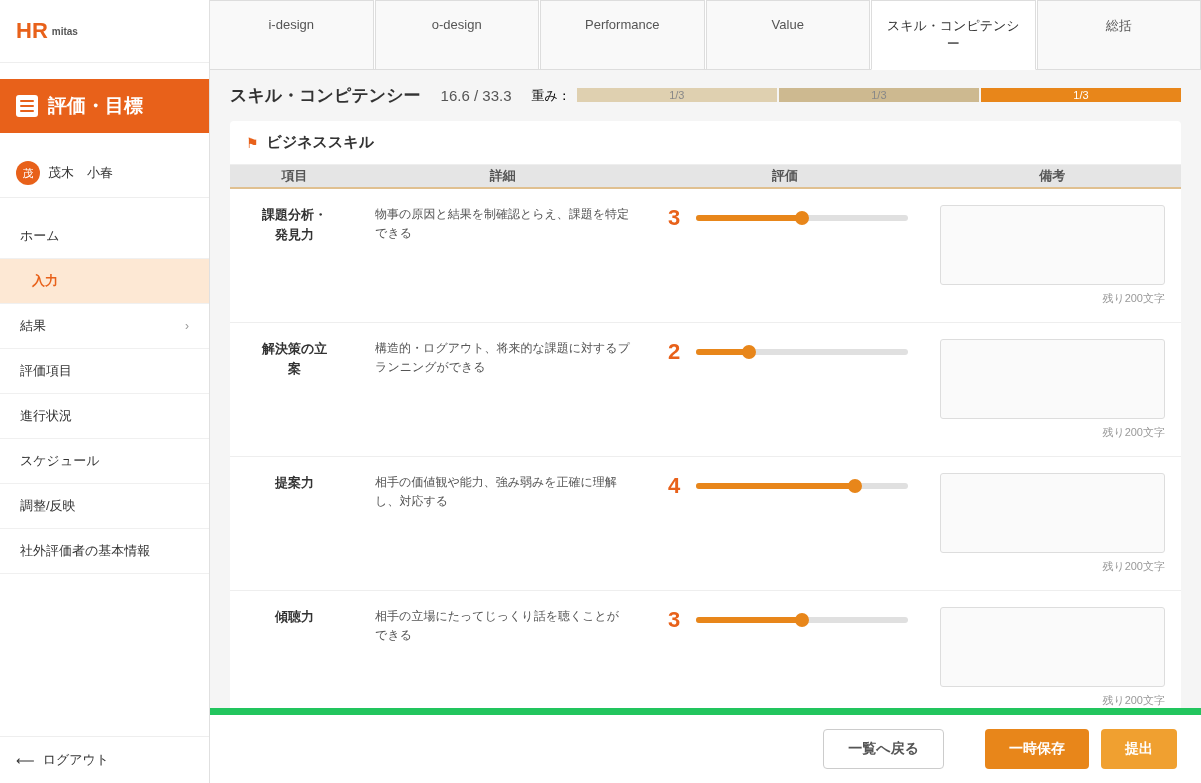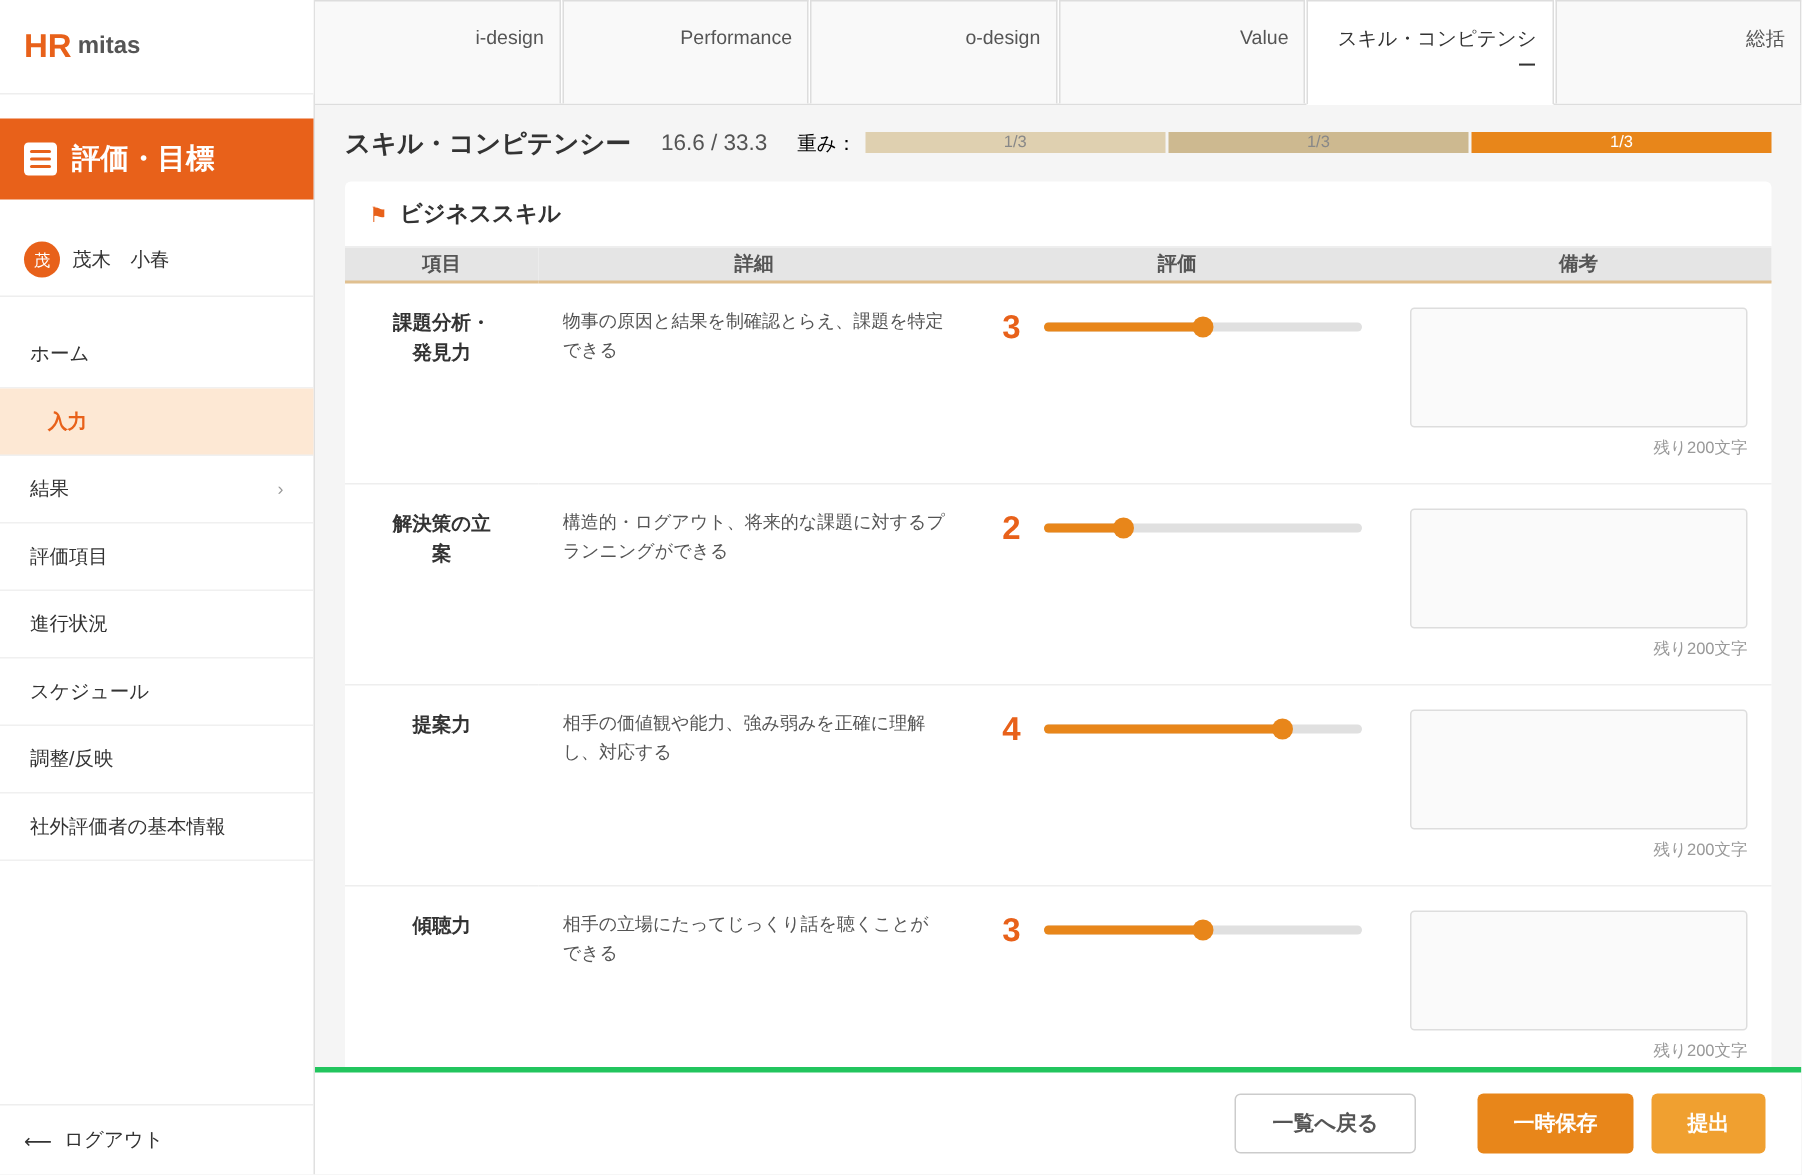--- a/index.html
+++ b/index.html
@@ -2,42 +2,42 @@
 <html><head>
   <meta charset="utf-8">
   <style>
     * { box-sizing: border-box; margin: 0; padding: 0; }
     body { font-family: 'Meiryo', 'Hiragino Sans', sans-serif; font-size: 13px; background: #f5f5f5; display: flex; height: 783px; overflow: hidden; }
 
     
     .sidebar { width: 210px; min-width: 210px; background: #fff; display: flex; flex-direction: column; border-right: 1px solid #e0e0e0; gap: 16px; }
     .sidebar-logo { background: #fff; padding: 18px 16px; display: flex; align-items: center; gap: 4px; border-bottom: 1px solid #eee; }
     .logo-hr { color: #e8611a; font-size: 22px; font-weight: bold; }
-    .logo-mitas { color: #555; font-size: 16px; font-weight: bold; }
+    .logo-mitas { color: #555; font-size: 10px; font-weight: bold; }
 
     .sidebar-menu-header { background: #e8611a; color: #fff; padding: 14px 16px; display: flex; align-items: center; gap: 10px; font-size: 19px; font-weight: bold; }
     .sidebar-menu-icon { width: 22px; height: 22px; background: #fff; border-radius: 3px; display: flex; align-items: center; justify-content: center; }
     .sidebar-menu-icon svg { width: 16px; height: 16px; }
 
     .sidebar-user { padding: 12px 16px; display: flex; align-items: center; gap: 8px; border-bottom: 1px solid #eee; color: #333; font-size: 13px; }
     .user-avatar { width: 24px; height: 24px; background: #e8611a; border-radius: 50%; display: flex; align-items: center; justify-content: center; color: #fff; font-size: 11px; }
 
     .sidebar-nav { flex: 1; }
     .sidebar-nav-item { padding: 13px 20px; color: #333; cursor: pointer; border-bottom: 1px solid #f0f0f0; font-size: 13px; display: flex; align-items: center; justify-content: space-between; }
     .sidebar-nav-item.active { background: #fde8d4; color: #e8611a; font-weight: bold; padding-left: 32px; }
     .chevron { color: #999; font-size: 12px; }
 
     .sidebar-footer { padding: 14px 16px; border-top: 1px solid #eee; color: #333; cursor: pointer; display: flex; align-items: center; gap: 8px; font-size: 13px; }
 
     
     .main { flex: 1; display: flex; flex-direction: column; overflow: hidden; background: #f5f5f5; }
 
     
     .tabs { display: flex; background: #fff; border-bottom: 1px solid #ddd; }
-    .tab { flex: 1; padding: 16px 10px; text-align: right; cursor: pointer; font-size: 13px; color: #555; border: 1px solid #ddd; border-bottom: none; background: #f9f9f9; margin-right: 1px; }
+    .tab { flex: 1; padding: 16px 10px; text-align: center; cursor: pointer; font-size: 13px; color: #555; border: 1px solid #ddd; border-bottom: none; background: #f9f9f9; margin-right: 1px; }
     .tab:last-child { margin-right: 0; }
     .tab.active { background: #fff; color: #333; border-bottom: 1px solid #fff; margin-bottom: -1px; z-index: 1; }
     .tab:first-child { border-left: none; }
 
     
     .content { flex: 1; overflow-y: auto; padding: 0 20px 20px; background: #f5f5f5; }
 
     
     .section-header { display: flex; align-items: center; padding: 14px 0; gap: 20px; }
     .section-title { font-size: 17px; font-weight: bold; color: #333; }
@@ -65,21 +65,21 @@
     .detail-cell { font-size: 12px; color: #555; line-height: 1.6; padding-top: 20px; }
     .eval-number { font-size: 22px; font-weight: bold; color: #e8611a; min-width: 24px; text-align: center; }
     .slider-track { flex: 1; height: 6px; background: #e0e0e0; border-radius: 3px; position: relative; }
     .slider-fill { height: 100%; background: #e8861a; border-radius: 3px; }
     .slider-thumb { width: 14px; height: 14px; background: #e8861a; border-radius: 50%; position: absolute; top: -4px; transform: translateX(-50%); }
     .note-cell { padding-top: 10px; }
     .note-textarea { width: 100%; height: 80px; border: 1px solid #ddd; border-radius: 3px; resize: none; font-size: 12px; padding: 6px; background: #fafafa; color: #333; }
     .char-count { text-align: right; font-size: 11px; color: #999; margin-top: 3px; }
 
     
-    .bottom-bar { background: #fff; border-top: 4px solid #22c55e; padding: 14px 24px; display: flex; justify-content: flex-end; gap: 12px; }
+    .bottom-bar { background: #fff; border-top: 7px solid #22c55e; padding: 14px 24px; display: flex; justify-content: flex-end; gap: 12px; }
     .btn { padding: 10px 24px; border-radius: 4px; border: none; cursor: pointer; font-size: 14px; font-weight: bold; }
     .btn-back { background: #fff; border: 1px solid #ccc; color: #555; }
     .btn-save { background: #e8861a; color: #fff; margin-left: 29px; }
     .btn-submit { background: #f0a030; color: #fff; }
 
     
     .slider-container { display: flex; align-items: center; gap: 10px; width: 100%; }
 
     .weight-bar-container { display: flex; align-items: center; gap: 6px; flex: 1; min-width: 300px; }
     .weight-segment { height: 14px; display: flex; align-items: center; justify-content: center; font-size: 10px; }
@@ -138,24 +138,24 @@
     <span>ログアウト</span>
   </div>
 </div>
 
 <div class="main">
   <div class="tabs">
     <div class="tab">
       <span>i-design</span>
     </div>
     <div class="tab">
+      <span>o-design</span>
+    </div>
+    <div class="tab">
       <span>Performance</span>
-    </div>
-    <div class="tab">
-      <span>o-design</span>
     </div>
     <div class="tab">
       <span>Value</span>
     </div>
     <div class="tab active">
       <span>スキル・コンピテンシー</span>
     </div>
     <div class="tab">
       <span>総括</span>
     </div>

